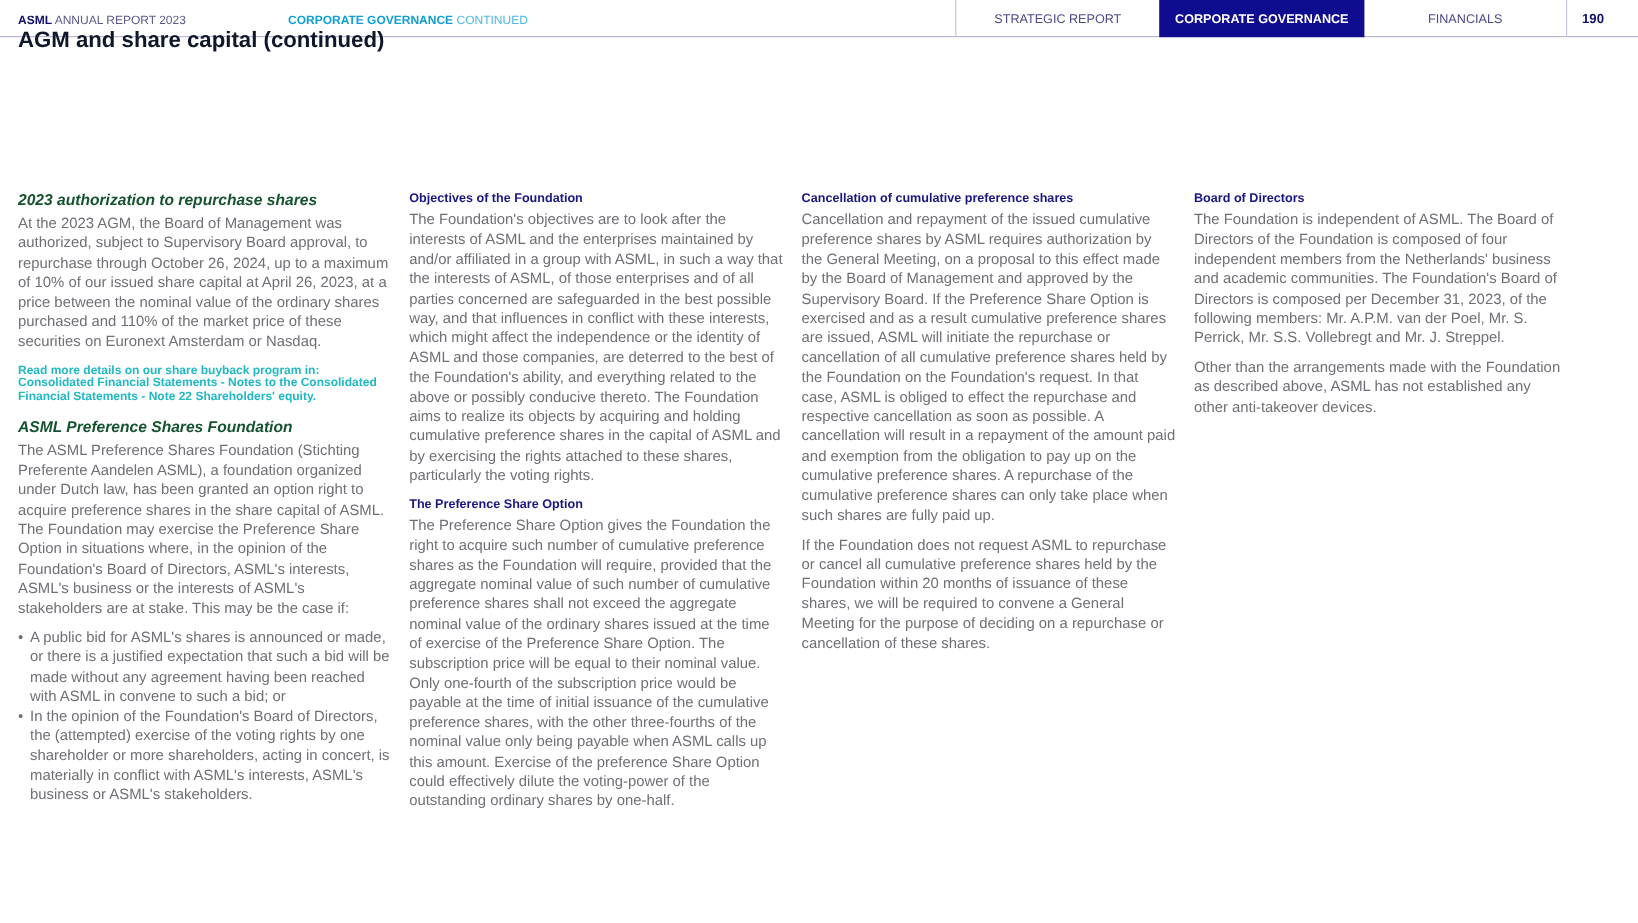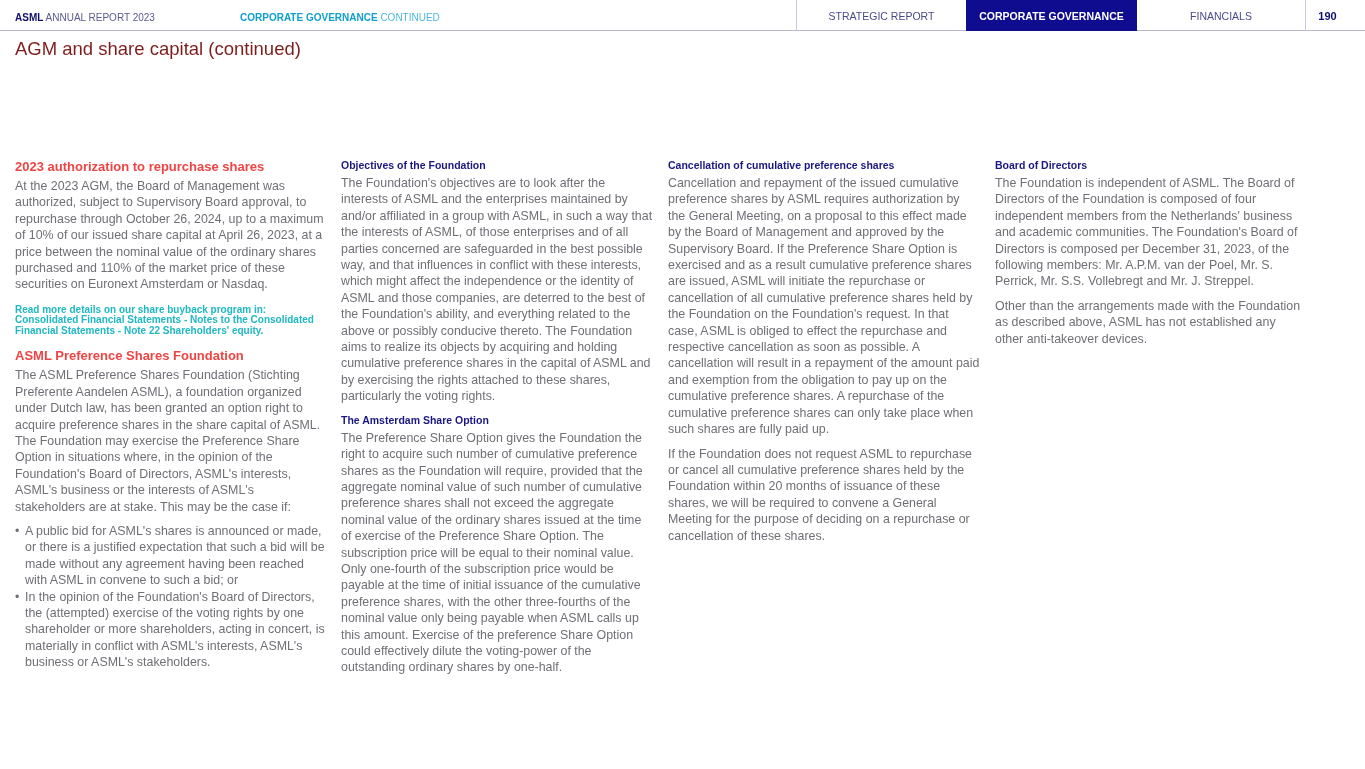--- a/index.html
+++ b/index.html
@@ -14,29 +14,29 @@
     .section-crumb b { color: #10a0cf; font-weight: bold; }
     .section-crumb span { color: #10a0cf; opacity: 0.75; }
 
     .nav { position: absolute; top: 0; height: 31px; display: flex; align-items: center; justify-content: center; font-size: 10.5px; color: #4a4a8a; cursor: pointer; }
     .nav.sep-left { border-left: 1px solid #c9c7df; }
     .nav-strategic { left: 796px; width: 170px; }
     .nav-governance { left: 966px; width: 171px; background: #0f0c8f; color: #ffffff; font-weight: bold; }
     .nav-financials { left: 1137px; width: 168px; }
     .page-num { position: absolute; left: 1305px; top: 0; width: 44px; height: 31px; display: flex; align-items: center; justify-content: center; font-size: 11px; font-weight: bold; color: #100e6e; border-left: 1px solid #c9c7df; }
 
-    .page-title { position: absolute; left: 15px; top: 38px; font-size: 18.5px; color: #7f1d1d; font-weight: normal; }
+    .page-title { position: absolute; left: 15px; top: 22px; font-size: 18.5px; color: #0f172a; font-weight: bold; }
 
     .col { position: absolute; top: 158px; width: 312px; font-size: 12.4px; line-height: 16.4px; color: #6f6f76; }
     .col1 { left: 15px; }
     .col2 { left: 341px; }
     .col3 { left: 668px; }
     .col4 { left: 995px; }
 
-    .h2 { font-size: 13px; font-weight: bold; color: #ef4444; line-height: 17px; margin-bottom: 3px; }
+    .h2 { font-size: 13px; font-weight: bold; color: #14532d; line-height: 17px; margin-bottom: 3px; font-style: italic; }
     .h3 { font-size: 10.5px; font-weight: bold; color: #1a1783; line-height: 14px; margin-bottom: 3px; margin-top: 0; }
     .para { margin-bottom: 8px; }
     .link-note { font-size: 10px; line-height: 10.5px; font-weight: bold; color: #1fb8c3; margin-top: 12px; margin-bottom: 11px; cursor: pointer; }
     .bullets { list-style: none; }
     .bullets li { position: relative; padding-left: 10px; }
     .bullets li::before { content: "\2022"; position: absolute; left: 0; top: 0; color: #6f6f76; }
   </style>
 </head>
 <body>
 
@@ -63,21 +63,21 @@
   <p class="para">The ASML Preference Shares Foundation (Stichting Preferente Aandelen ASML), a foundation organized under Dutch law, has been granted an option right to acquire preference shares in the share capital of ASML. The Foundation may exercise the Preference Share Option in situations where, in the opinion of the Foundation's Board of Directors, ASML's interests, ASML's business or the interests of ASML's stakeholders are at stake. This may be the case if:</p>
   <ul class="bullets">
     <li>A public bid for ASML's shares is announced or made, or there is a justified expectation that such a bid will be made without any agreement having been reached with ASML in convene to such a bid; or</li>
     <li>In the opinion of the Foundation's Board of Directors, the (attempted) exercise of the voting rights by one shareholder or more shareholders, acting in concert, is materially in conflict with ASML's interests, ASML's business or ASML's stakeholders.</li>
   </ul>
 </section>
 
 <section class="col col2">
   <h3 class="h3">Objectives of the Foundation</h3>
   <p class="para">The Foundation's objectives are to look after the interests of ASML and the enterprises maintained by and/or affiliated in a group with ASML, in such a way that the interests of ASML, of those enterprises and of all parties concerned are safeguarded in the best possible way, and that influences in conflict with these interests, which might affect the independence or the identity of ASML and those companies, are deterred to the best of the Foundation's ability, and everything related to the above or possibly conducive thereto. The Foundation aims to realize its objects by acquiring and holding cumulative preference shares in the capital of ASML and by exercising the rights attached to these shares, particularly the voting rights.</p>
-  <h3 class="h3">The Amsterdam Share Option</h3>
+  <h3 class="h3">The Preference Share Option</h3>
   <p class="para">The Preference Share Option gives the Foundation the right to acquire such number of cumulative preference shares as the Foundation will require, provided that the aggregate nominal value of such number of cumulative preference shares shall not exceed the aggregate nominal value of the ordinary shares issued at the time of exercise of the Preference Share Option. The subscription price will be equal to their nominal value. Only one-fourth of the subscription price would be payable at the time of initial issuance of the cumulative preference shares, with the other three-fourths of the nominal value only being payable when ASML calls up this amount. Exercise of the preference Share Option could effectively dilute the voting-power of the outstanding ordinary shares by one-half.</p>
 </section>
 
 <section class="col col3">
   <h3 class="h3">Cancellation of cumulative preference shares</h3>
   <p class="para">Cancellation and repayment of the issued cumulative preference shares by ASML requires authorization by the General Meeting, on a proposal to this effect made by the Board of Management and approved by the Supervisory Board. If the Preference Share Option is exercised and as a result cumulative preference shares are issued, ASML will initiate the repurchase or cancellation of all cumulative preference shares held by the Foundation on the Foundation's request. In that case, ASML is obliged to effect the repurchase and respective cancellation as soon as possible. A cancellation will result in a repayment of the amount paid and exemption from the obligation to pay up on the cumulative preference shares. A repurchase of the cumulative preference shares can only take place when such shares are fully paid up.</p>
   <p class="para">If the Foundation does not request ASML to repurchase or cancel all cumulative preference shares held by the Foundation within 20 months of issuance of these shares, we will be required to convene a General Meeting for the purpose of deciding on a repurchase or cancellation of these shares.</p>
 </section>
 
 <section class="col col4">

